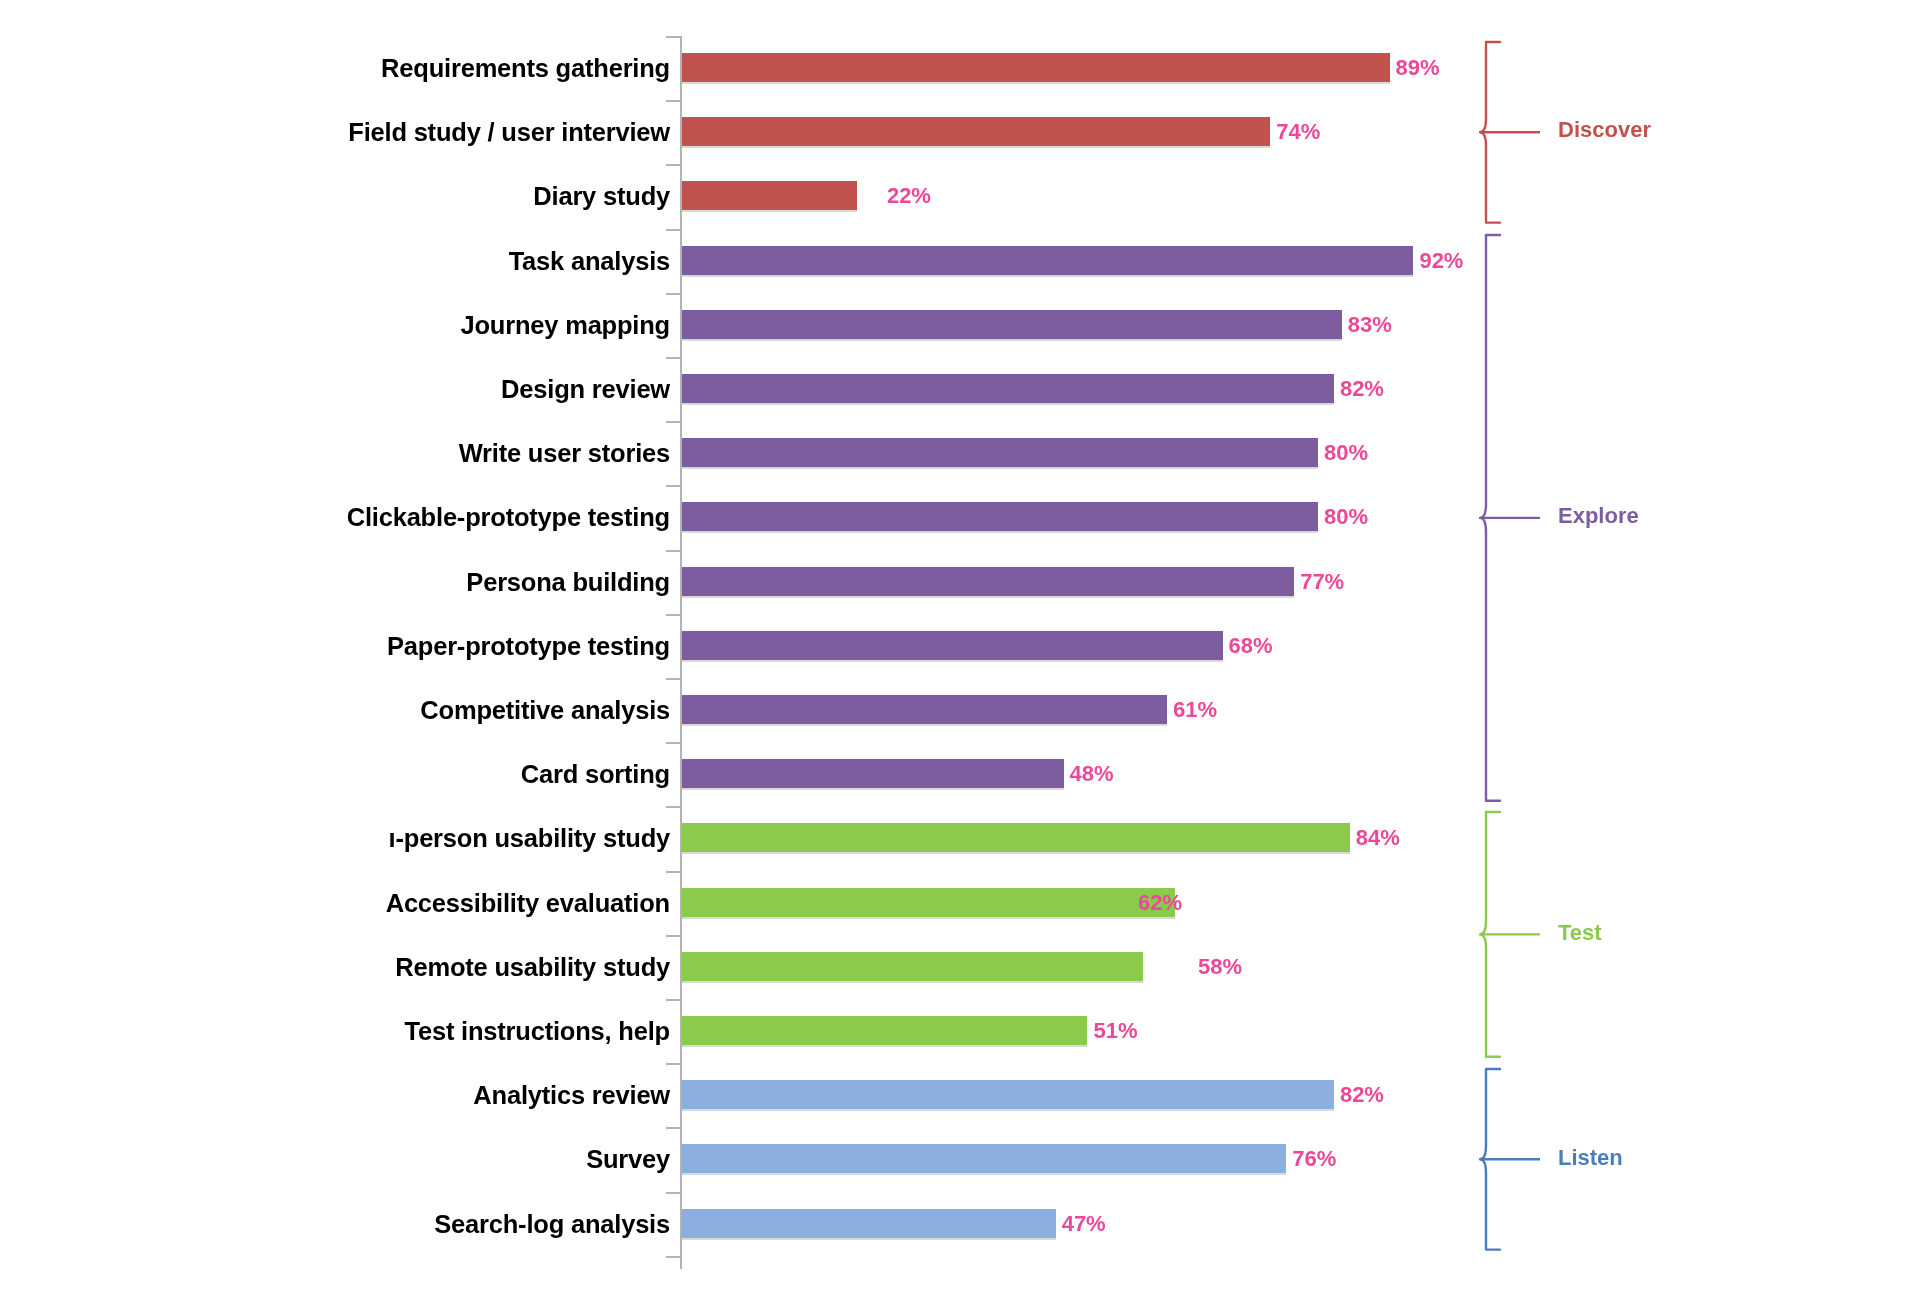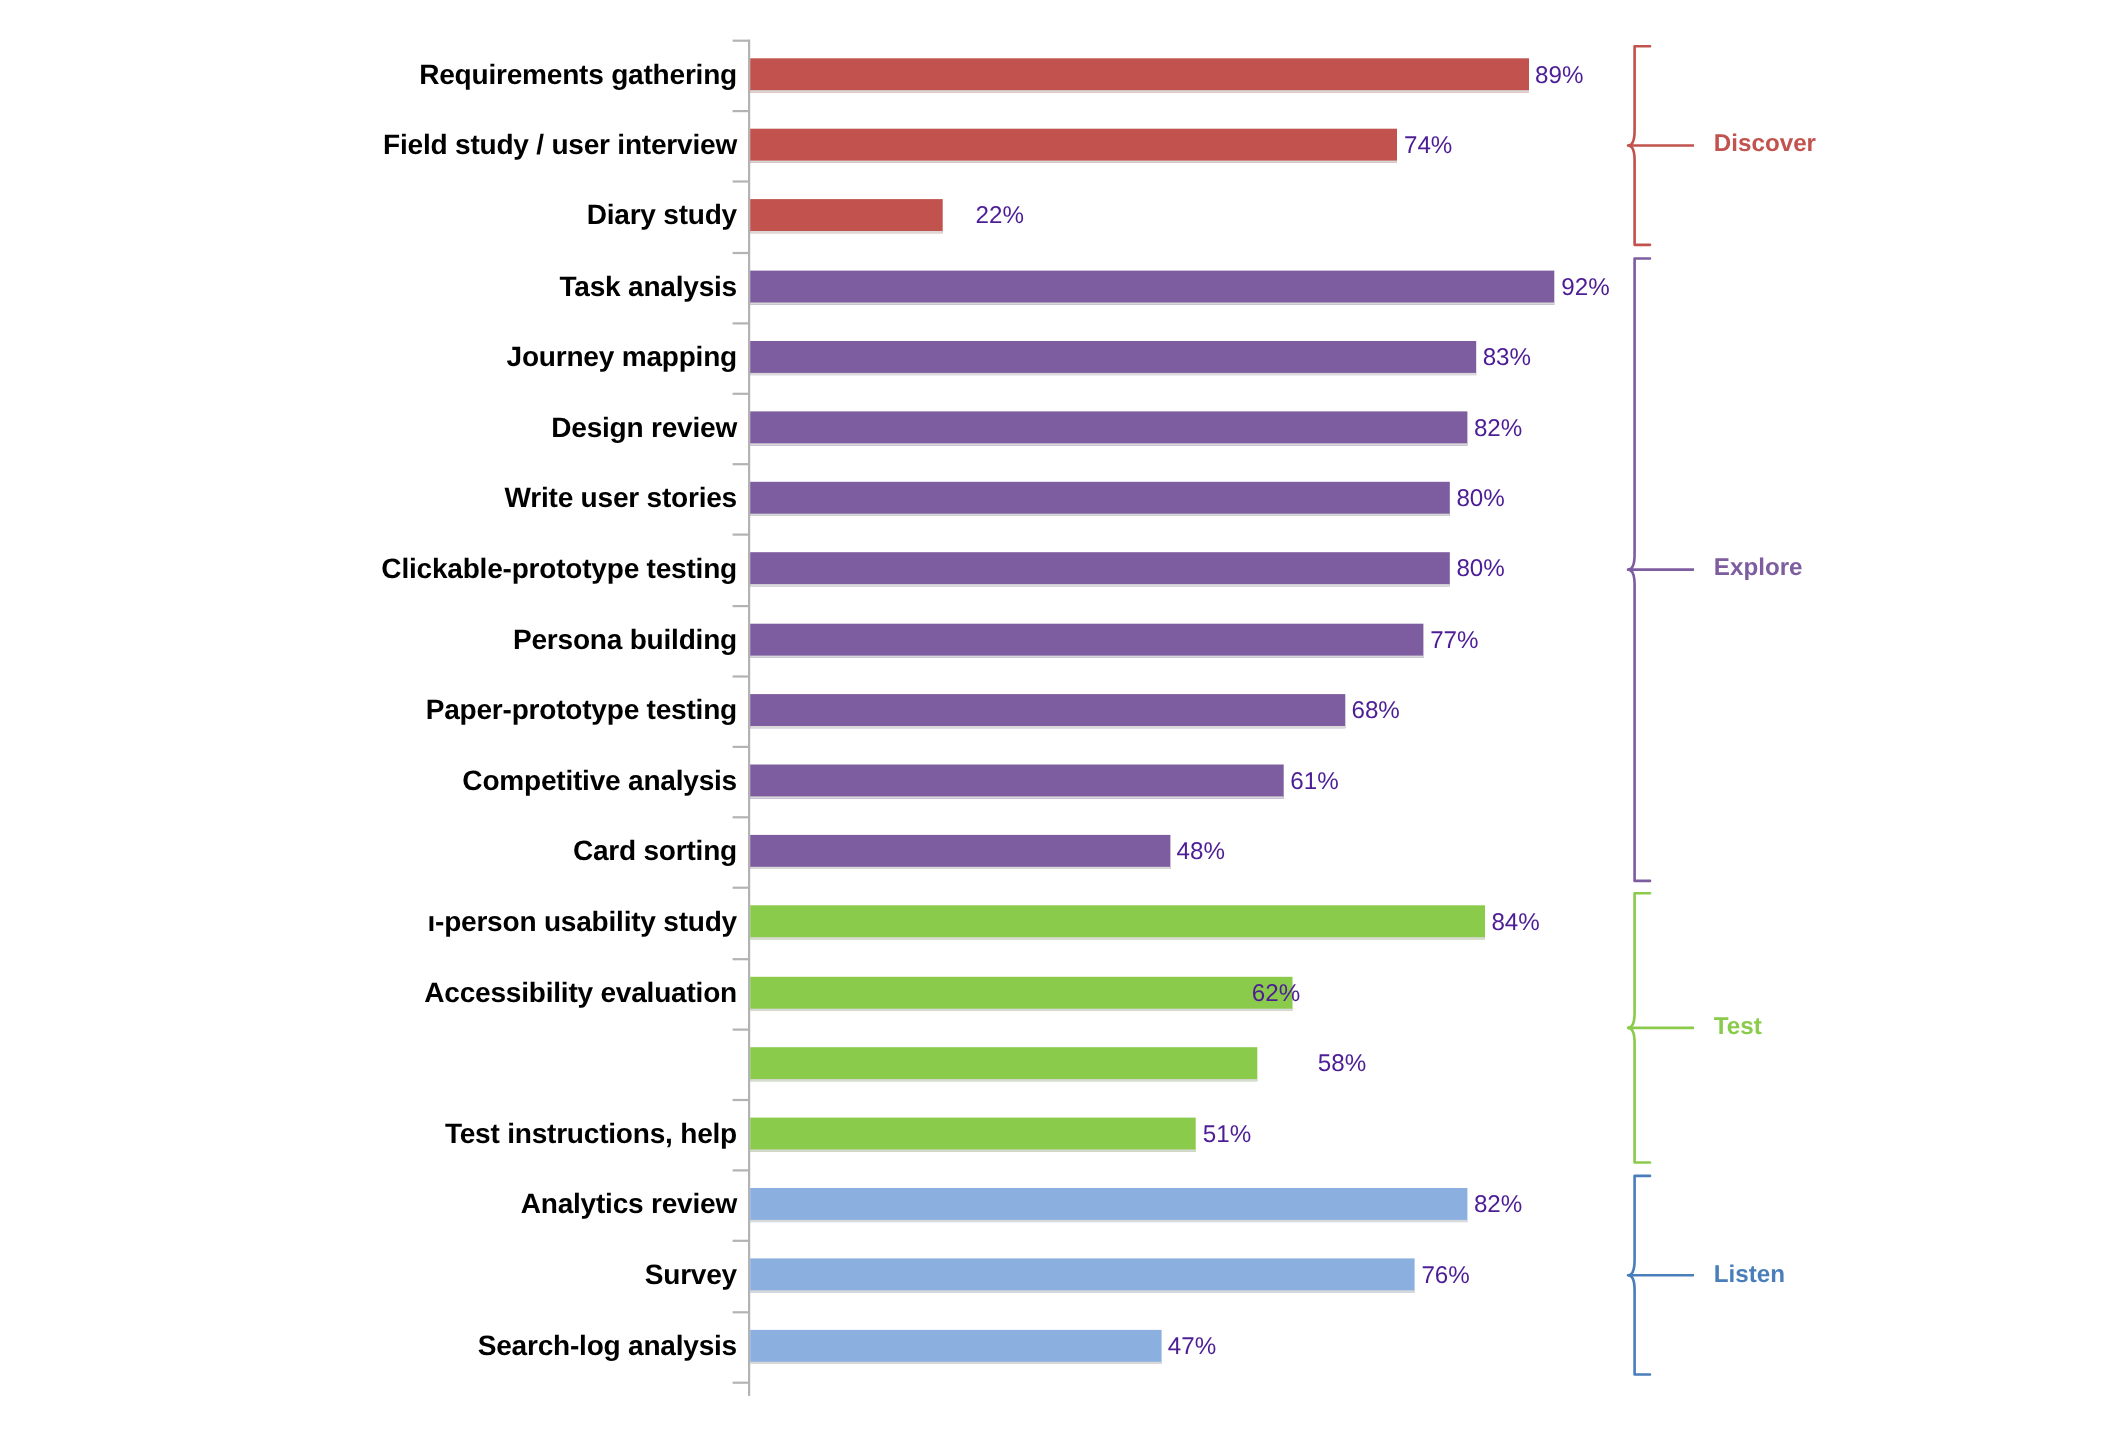--- a/index.html
+++ b/index.html
@@ -80,22 +80,22 @@
   .bar {
     height: 31px;
     border-bottom: 2px solid #d9d9d9;
     box-sizing: border-box;
   }
 
   .bar-value {
     position: absolute;
     top: 15px;
     font-size: 22px;
-    font-weight: normal;
-    color: #4c1d95;
+    font-weight: bold;
+    color: #ec4899;
     white-space: nowrap;
     line-height: 34px;
   }
 
   
   .bracket {
     position: absolute;
   }
   .bracket svg {
     display: block;
@@ -210,20 +210,21 @@
           <div class="bar-value" style="left: 1355.8px;">84%</div>
         </div>
         <div class="row" style="top: 870.6px;">
           <div class="cat-label">Accessibility evaluation</div>
           <div class="bar-wrap" style="width: 492.9px;">
             <div class="bar" style="width: 100%; background: rgb(139, 203, 76);"></div>
           </div>
           <div class="bar-value" style="left: 1138px;">62%</div>
         </div>
         <div class="row" style="top: 934.8px;">
+          <div class="cat-label">Remote usability study</div>
           <div class="bar-wrap" style="width: 461.1px;">
             <div class="bar" style="width: 100%; background: rgb(139, 203, 76);"></div>
           </div>
           <div class="bar-value" style="left: 1198px; text-align: right;">58%</div>
         </div>
         <div class="row" style="top: 999px;">
           <div class="cat-label">Test instructions, help</div>
           <div class="bar-wrap" style="width: 405.45px;">
             <div class="bar" style="width: 100%; background: rgb(139, 203, 76);"></div>
           </div>

